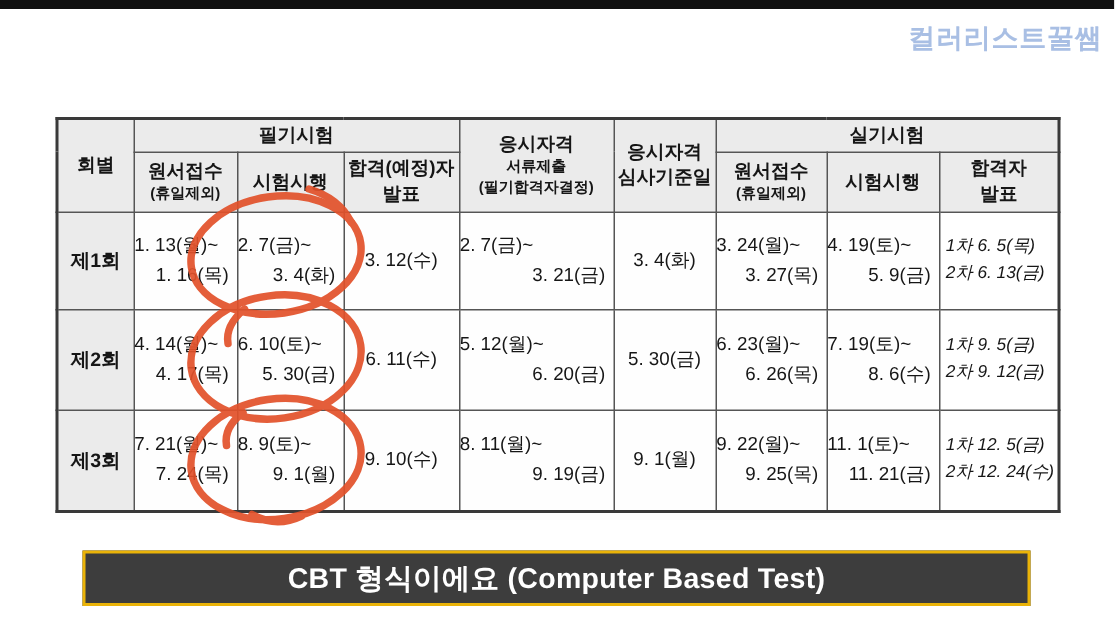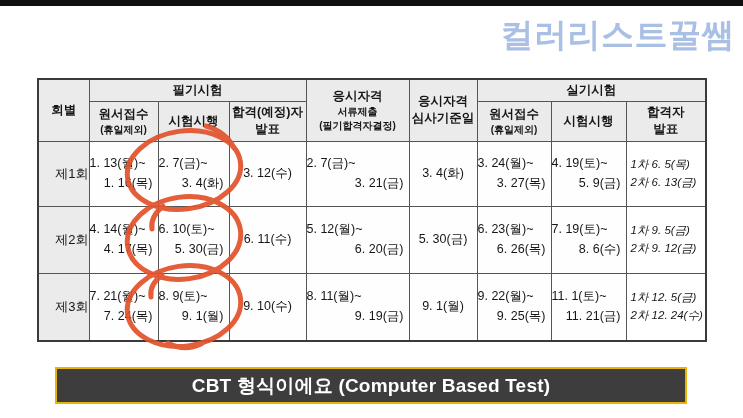--- a/index.html
+++ b/index.html
@@ -3,42 +3,42 @@
 <meta charset="utf-8">
 <style>
   html,body{margin:0;padding:0;background:#ffffff;}
   .stage{
     position:relative;width:743px;height:418px;overflow:hidden;
     background:#ffffff;font-family:"Liberation Sans","DejaVu Sans",sans-serif;
   }
   .letterbox-top{position:absolute;left:0;top:0;width:743px;height:6px;background:#101010;}
   .logo{
     position:absolute;top:13px;right:8px;
-    font-size:33px;font-weight:800;letter-spacing:.5px;
+    font-size:18px;font-weight:800;letter-spacing:.5px;
     color:var(--logo-blue,#a9bfe4);
   }
   table.schedule{
     position:absolute;left:37px;top:78px;width:668px;height:262px;
     border-collapse:collapse;table-layout:fixed;
     border:2px solid var(--border-dark,#3a3a3a);
     font-size:12.5px;color:#161616;
   }
   table.schedule th,table.schedule td{
     border:1px solid var(--grid-line,#555555);
     padding:0;overflow:visible;white-space:nowrap;
   }
   table.schedule th{
     background:var(--header-bg,#ebebeb);
     font-weight:bold;font-size:12.5px;text-align:center;line-height:1.35;
   }
   th.group{font-size:13px;}
   th.small-note{font-size:11px;}
   td.round-label{
     background:var(--header-bg,#ebebeb);
-    font-weight:normal;font-size:13px;text-align:right;
+    font-weight:bold;font-size:13px;text-align:center;
   }
   td.dates{vertical-align:middle;background:#fefefe;}
   td.dates .l1{display:block;text-align:left;padding-left:0;line-height:1.55;}
   td.dates .l2{display:block;text-align:right;padding-right:5px;line-height:1.55;}
   td.single{text-align:center;background:#fefefe;}
   td.result .l1,td.result .l2{display:block;text-align:left;padding-left:4px;line-height:1.55;font-size:11.5px;font-style:italic;}
   .note-line{display:block;font-size:10px;font-weight:bold;}
   .scribble{position:absolute;left:0;top:0;width:743px;height:418px;pointer-events:none;}
   .caption-bar{
     position:absolute;left:55px;top:367px;width:632px;height:37px;

